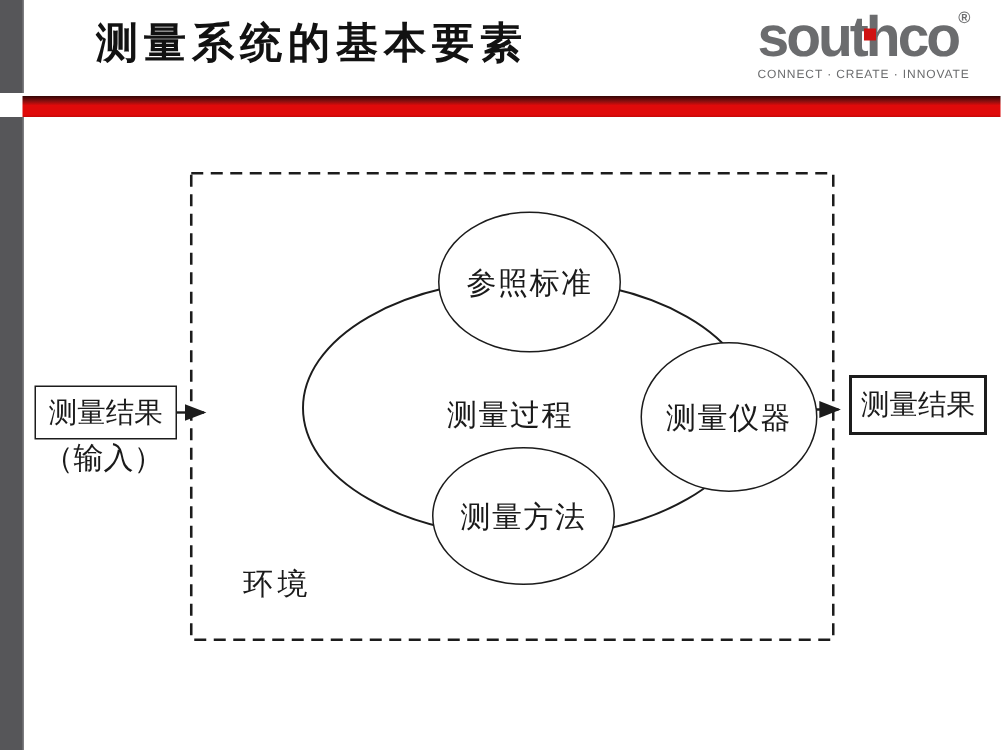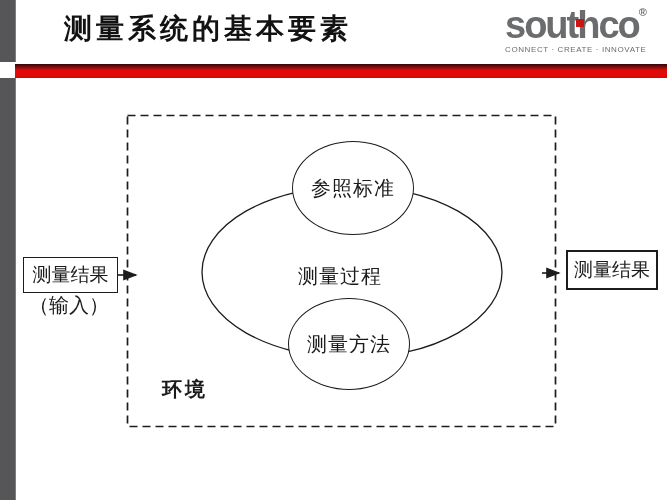--- a/index.html
+++ b/index.html
@@ -35,21 +35,21 @@
   .node{position:absolute;z-index:2;background:#ffffff;border:1.5px solid #1c1c1c;border-radius:50%;
     display:flex;align-items:center;justify-content:center;font-size:20px;letter-spacing:1px;}
   .node-reference{left:292px;top:141px;width:120px;height:92px;}
   .node-operator{left:142px;top:225px;width:120px;height:100px;}
   .node-instrument{left:427px;top:228px;width:116px;height:98px;}
   .node-method{left:288px;top:298px;width:120px;height:90px;font-family:Liberation Serif, serif;}
 
   
   .center-label{position:absolute;z-index:2;left:298px;top:263px;width:108px;text-align:left;
     font-size:20px;letter-spacing:1px;}
-  .env-label{position:absolute;z-index:2;left:162px;top:376px;font-size:20px;letter-spacing:3px;font-weight:bold;}
+  .env-label{position:absolute;z-index:2;left:162px;top:376px;font-size:20px;letter-spacing:3px;}
 
   
   .io-box{position:absolute;z-index:2;background:#ffffff;border:1.7px solid #1c1c1c;
     display:flex;align-items:center;justify-content:center;font-size:19px;}
   .input-box{left:23px;top:257px;width:93px;height:34px;}
   .output-box{left:566px;top:250px;width:88px;height:36px;border-width:2px;}
   .io-caption{position:absolute;z-index:2;text-align:center;font-size:20px;}
   .input-caption{left:16px;top:292px;width:106px;}
   .output-caption{left:560px;top:292px;width:100px;}
 </style>
@@ -80,20 +80,23 @@
     </defs>
     <rect x="127.5" y="115.5" width="428" height="311" fill="none" stroke="#1c1c1c" stroke-width="1.7" stroke-dasharray="8 5"></rect>
     <ellipse cx="352" cy="272" rx="150" ry="86" fill="none" stroke="#1c1c1c" stroke-width="1.3"></ellipse>
     <line x1="117" y1="275" x2="136" y2="275" stroke="#1c1c1c" stroke-width="1.6" marker-end="url(#arrow)"></line>
     <line x1="542" y1="273" x2="559" y2="273" stroke="#1c1c1c" stroke-width="1.6" marker-end="url(#arrow)"></line>
   </svg>
 
   <div class="node node-reference">
     <span>参照标准</span>
   </div>
+  <div class="node node-instrument">
+    <span>测量仪器</span>
+  </div>
   <div class="node node-method">
     <span>测量方法</span>
   </div>
 
   <div class="center-label">测量过程</div>
   <div class="env-label">环境</div>
 
   <div class="io-box input-box">
     <span>测量结果</span>
   </div>

